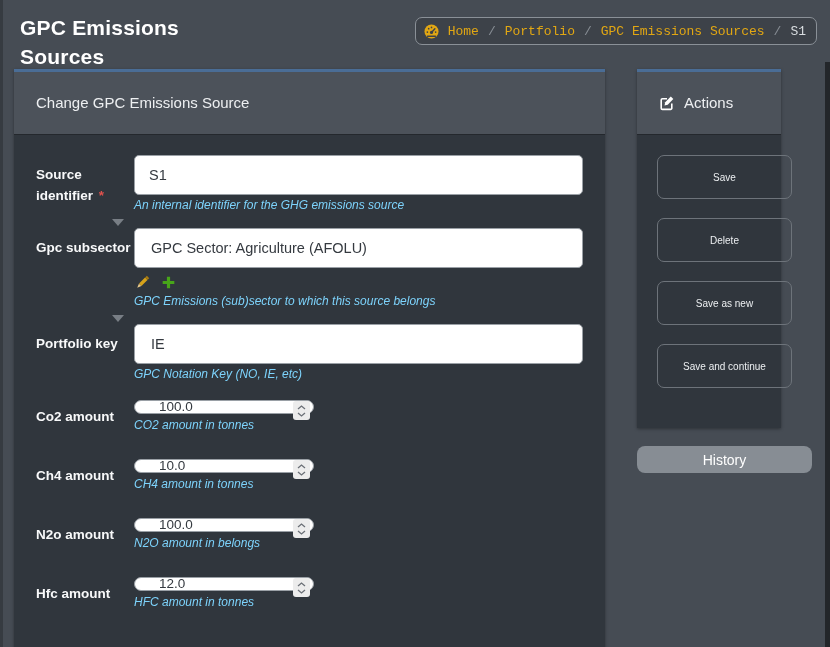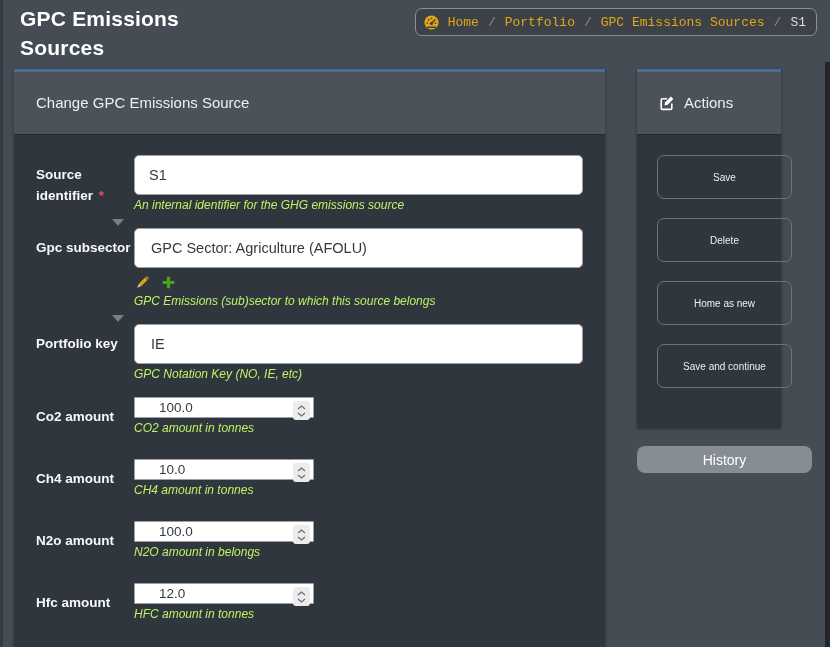--- a/index.html
+++ b/index.html
@@ -6,21 +6,21 @@
   body{
     width:830px;height:647px;position:relative;overflow:hidden;
     background:#464C54;
     font-family:"Liberation Sans", sans-serif;
     -webkit-font-smoothing:antialiased;
   }
   .edge-left{position:absolute;left:0;top:0;bottom:0;width:3px;background:#363B41;z-index:50}
   .edge-right{position:absolute;right:0;top:62px;bottom:0;width:5px;background:#23262A;z-index:50}
 
   
-  .topbar{position:absolute;left:0;top:1px;right:0;height:62px}
+  .topbar{position:absolute;left:0;top:10px;right:0;height:62px}
   .page-title{
     position:absolute;left:20px;top:3px;width:170px;margin:0;
     font-size:21px;font-weight:bold;color:#ffffff;line-height:29px;letter-spacing:.2px;
   }
   .breadcrumb{
     position:absolute;top:7px;right:13px;height:26px;
     display:flex;align-items:center;gap:9px;padding:0 10px 0 8px;
     background:#3D4249;border:1px solid #8A9097;border-radius:7px;
     font-size:13px;white-space:nowrap;font-family:Liberation Mono, monospace;
   }
@@ -53,32 +53,32 @@
     border-top:7px solid #787E85;
   }
   .txt-input,.sel-box{
     box-sizing:border-box;width:449px;height:40px;border:1px solid #9AA0A6;border-radius:5px;
     background:#ffffff;color:#353A40;font-size:14.5px;padding:0 14px;
     font-family:"Liberation Sans",sans-serif;display:block;
   }
   .sel-box{display:flex;align-items:center;padding:16px 16px;cursor:pointer}
   .numwrap{position:relative;width:180px}
   .num-input{
-    box-sizing:border-box;width:180px;height:21px;border:1px solid #9AA0A6;border-radius:1px;
+    box-sizing:border-box;width:180px;height:14px;border:1px solid #9AA0A6;border-radius:11px;
     background:#fff;color:#353A40;font-size:13.5px;padding:0 22px 0 24px;
     font-family:"Liberation Sans",sans-serif;
   }
   .spinner{
     position:absolute;right:4px;top:4px;width:17px;height:19px;background:#ECECEC;border-radius:3px;
     display:flex;flex-direction:column;align-items:center;justify-content:center;gap:2px;cursor:pointer;
   }
   .rel-actions{display:flex;gap:10px;margin-top:5px;height:18px;align-items:center}
   .edit-icon{color:var(--edit_gold);cursor:pointer;display:flex}
   .add-icon{color:var(--add_green);cursor:pointer;display:flex}
-  .help{margin-top:4px;font-size:12px;font-style:italic;color:#bef264;line-height:13px}
+  .help{margin-top:4px;font-size:12px;font-style:italic;color:#7dd3fc;line-height:13px}
 
   
   .actions-panel{position:absolute;left:637px;top:69px;width:144px}
   .actions-header{height:62px}
   .actions-body{padding:20px 20px 40px 20px}
   .action-btn{
     display:block;width:135px;height:44px;margin:0 0 19px 0;box-sizing:border-box;
     background:transparent;border:1px solid #6D737A;border-radius:7px;
     color:#ECEFF1;font-size:10px;font-family:"Liberation Sans",sans-serif;cursor:pointer;
   }
@@ -233,18 +233,18 @@
       <svg width="16" height="16" viewBox="0 0 16 16" fill="none">
         <path d="M12.8 8.6v4.6a1.2 1.2 0 0 1-1.2 1.2H3.4a1.2 1.2 0 0 1-1.2-1.2V4.9a1.2 1.2 0 0 1 1.2-1.2H8" stroke="#ffffff" stroke-width="1.6"></path>
         <path d="M11.8 1.6l2.5 2.5-5.6 5.6-3.2.7.7-3.2z" fill="#ffffff"></path>
       </svg>
     </span>
     <span>Actions</span>
   </div>
   <div class="actions-body" id="actions-body">
       <button class="action-btn">Save</button>
       <button class="action-btn">Delete</button>
-      <button class="action-btn">Home as new</button>
+      <button class="action-btn">Save as new</button>
       <button class="action-btn">Save and continue</button>
     </div>
 </section>
 
 <button class="history-btn">History</button>
 
 </body></html>

